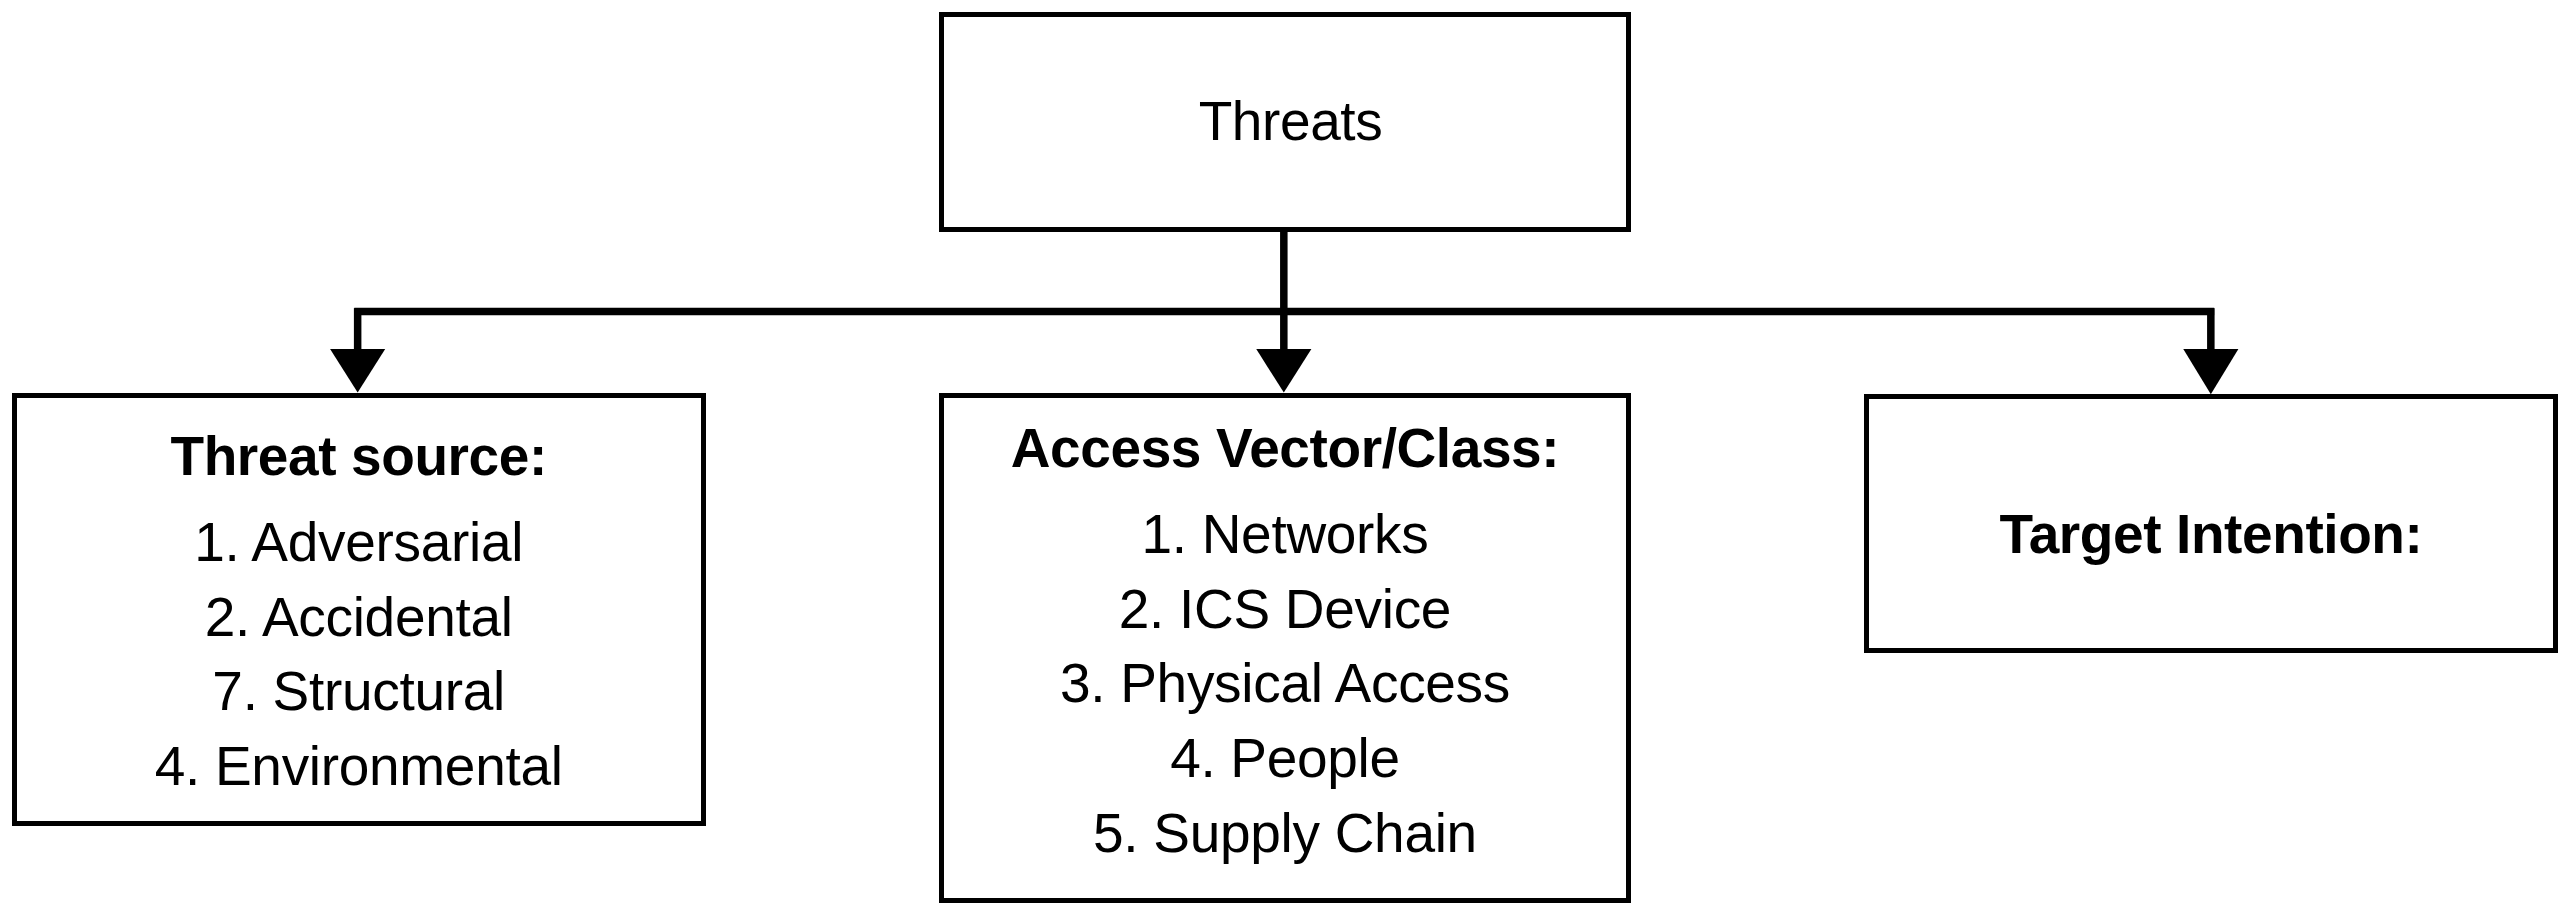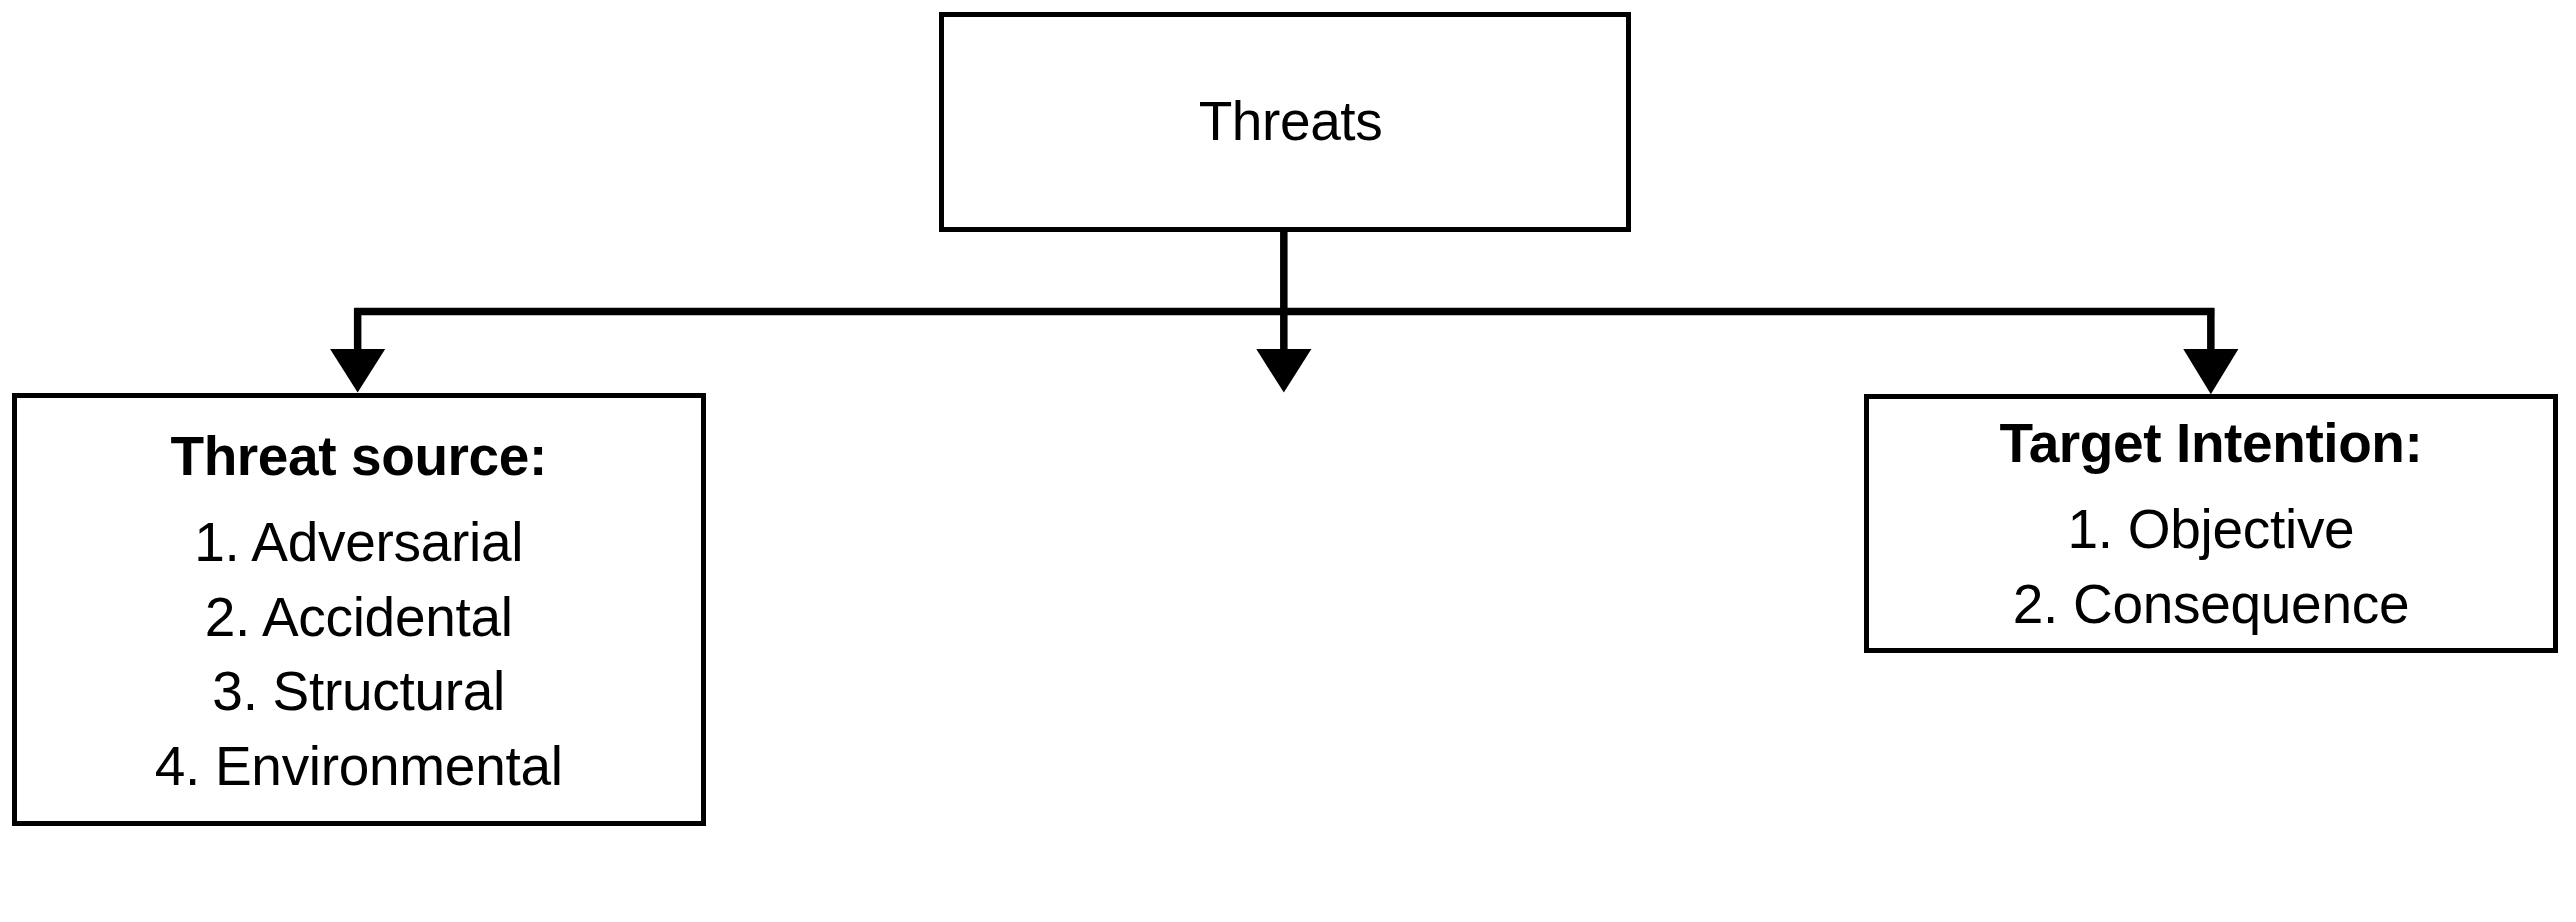--- a/index.html
+++ b/index.html
@@ -132,28 +132,34 @@
 
   <div class="node" id="node-threats">
     <div class="node-title">Threats</div>
   </div>
 
   <div class="node" id="node-threat-source">
     <div class="node-title">Threat source:</div>
     <ul class="node-list">
       <li>1. Adversarial</li>
       <li>2. Accidental</li>
-      <li>3. Structural</li>
+      <li>7. Structural</li>
       <li>4. Environmental</li>
     </ul>
   </div>
 
+  <div class="node" id="node-access-vector">
+    <div class="node-title">Access Vector/Class:</div>
+    <ul class="node-list">
+      <li>1. Networks</li>
+      <li>2. ICS Device</li>
+      <li>3. Physical Access</li>
+      <li>4. People</li>
+      <li>5. Supply Chain</li>
+    </ul>
+  </div>
 
   <div class="node" id="node-target-intention">
     <div class="node-title">Target Intention:</div>
-    <ul class="node-list">
-      <li>1. Objective</li>
-      <li>2. Consequence</li>
-    </ul>
   </div>
 
 </div>
 
 
 </body></html>

